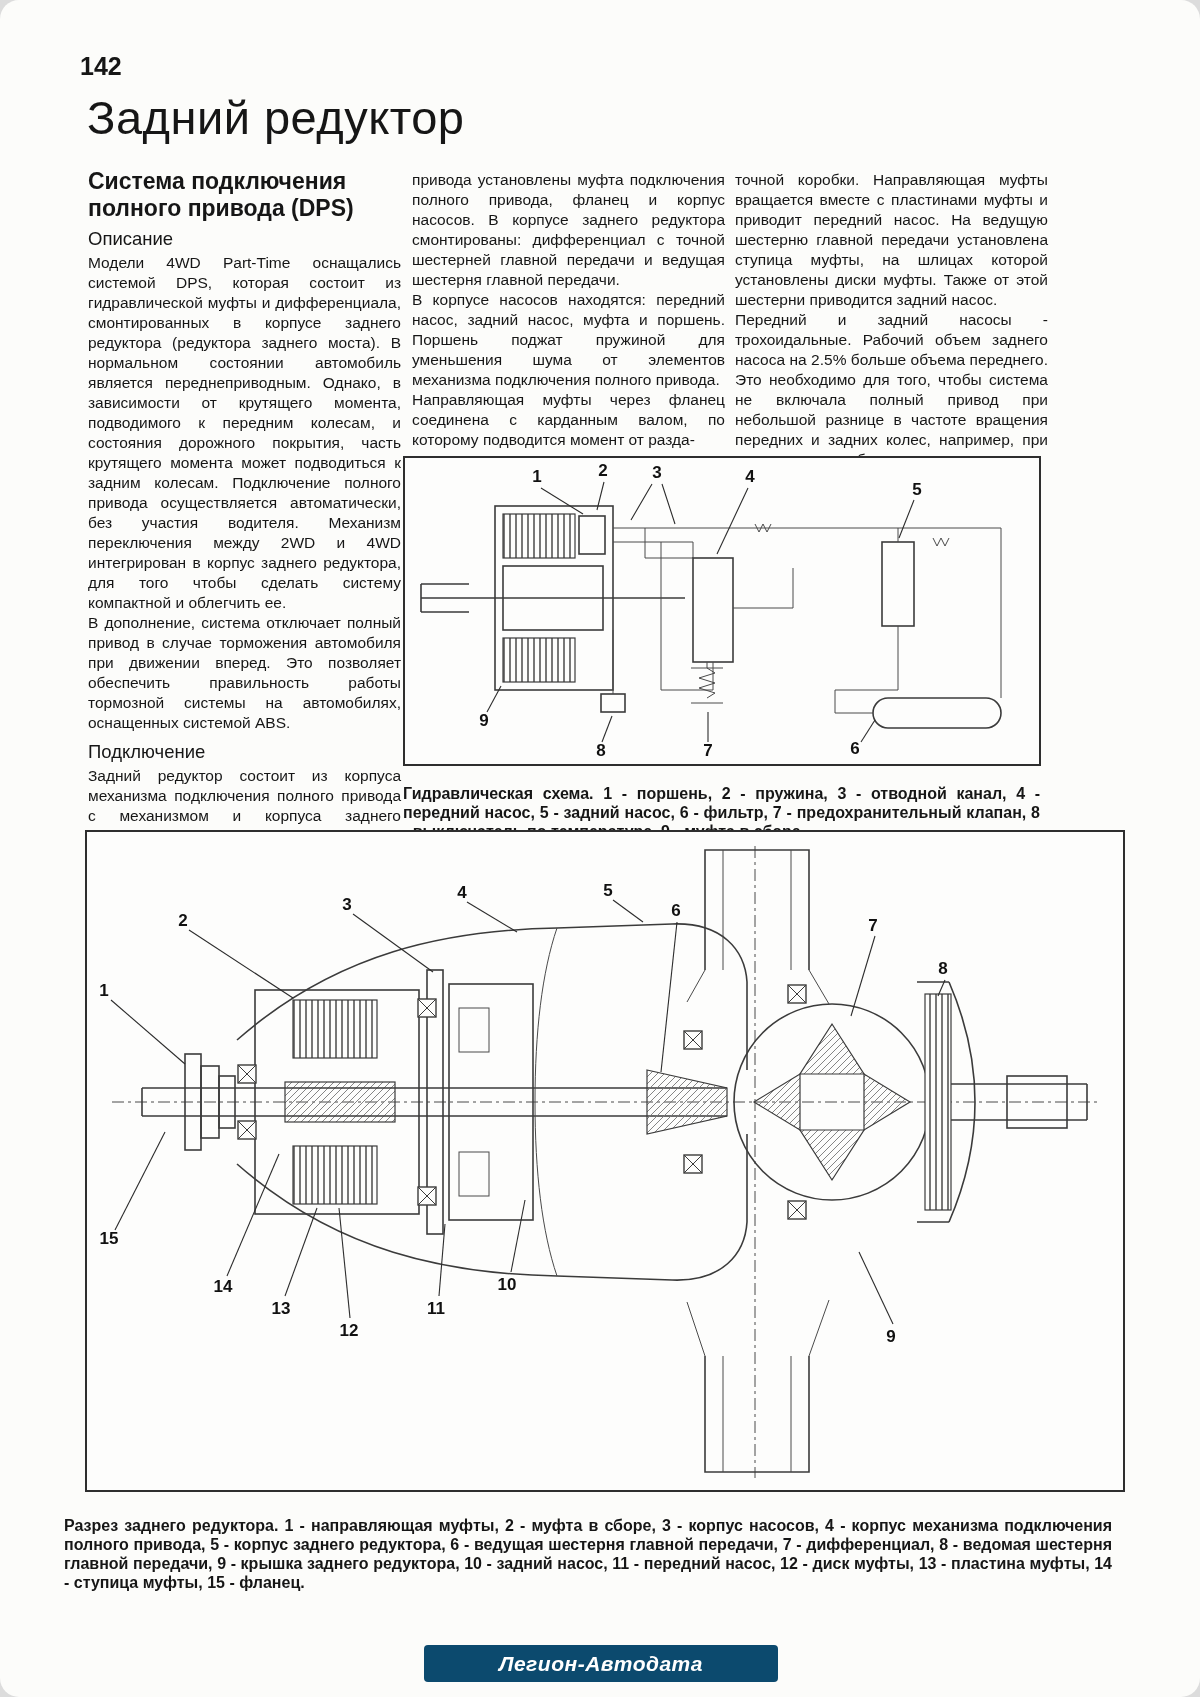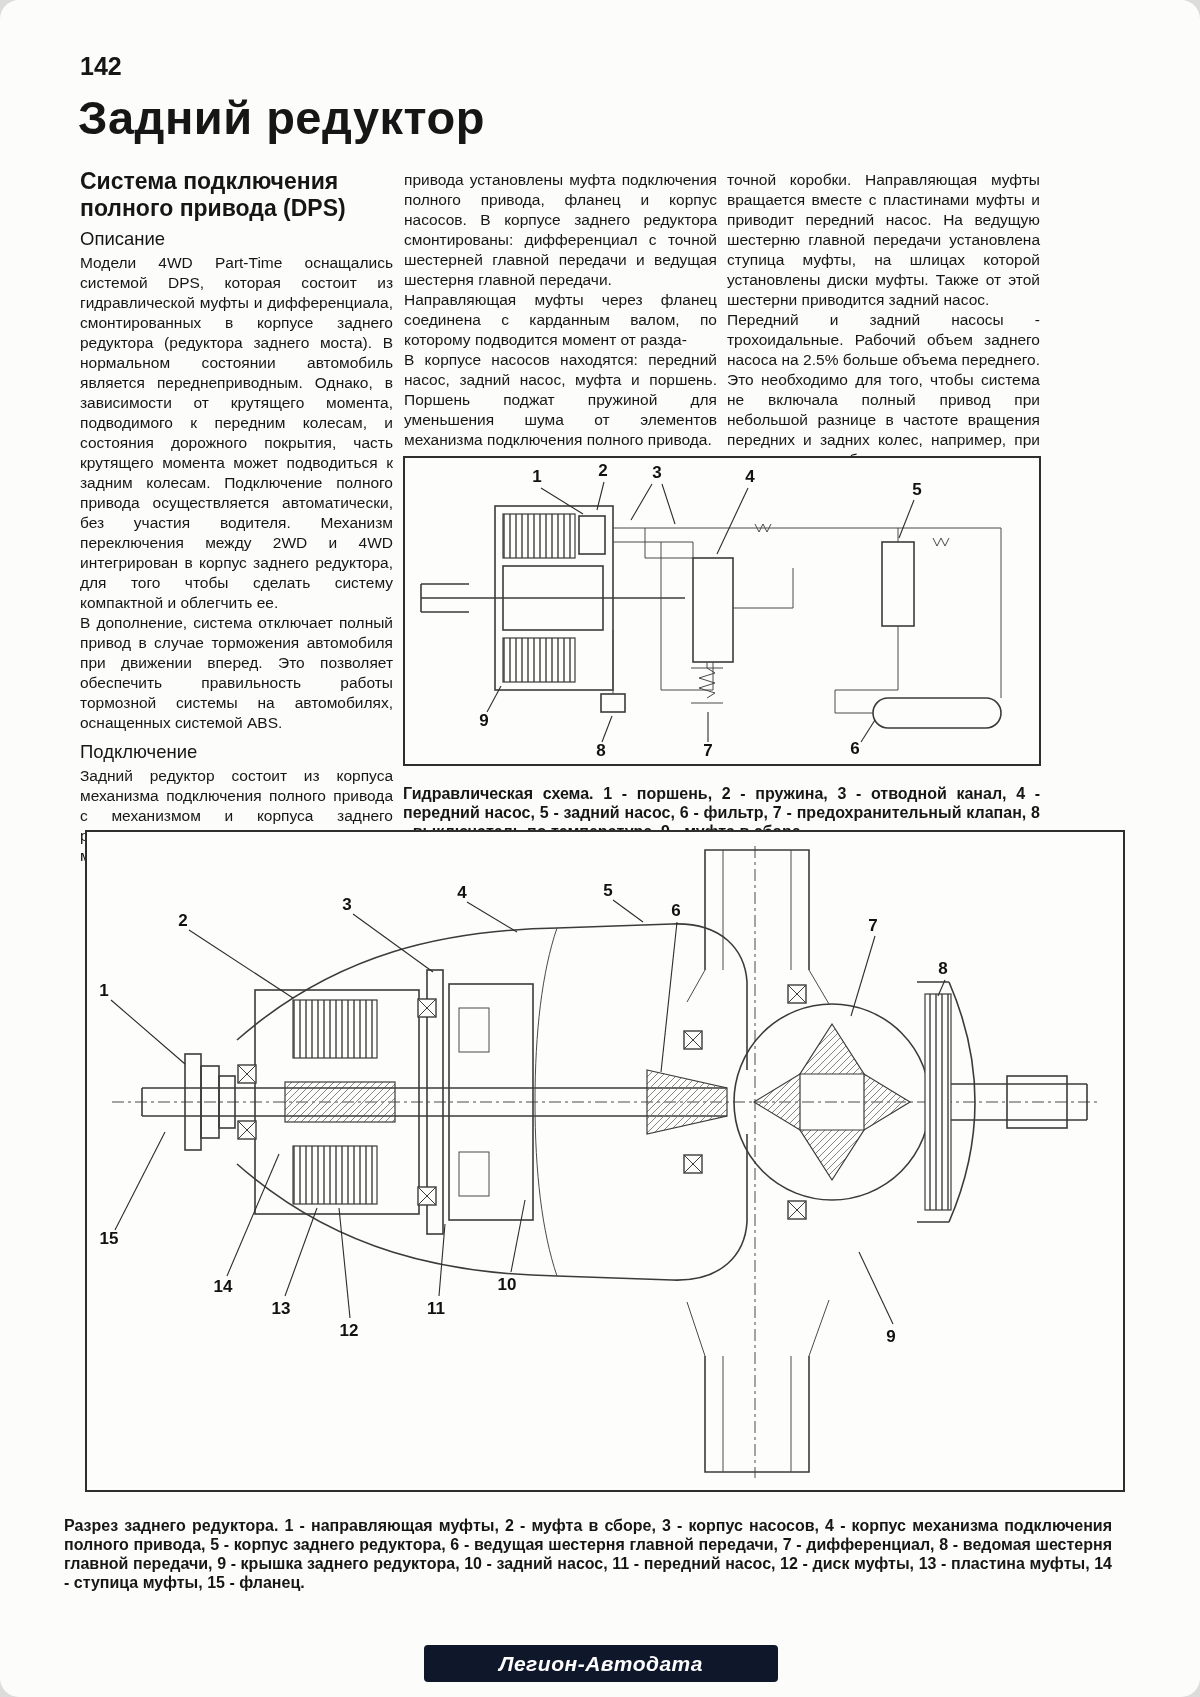--- a/index.html
+++ b/index.html
@@ -3,23 +3,23 @@
 <meta charset="utf-8">
 <style>
   html,body { margin:0; padding:0; background:#dcdcdc; }
   .page {
     position:relative; width:1200px; height:1697px; margin:0 auto;
     background:#fcfcfa; color:#161616; overflow:hidden;
     font-family:"Liberation Sans", sans-serif;
     border-radius:19px;
   }
   .pagenum { position:absolute; left:80px; top:52px; font-size:25px; font-weight:bold; }
-  .title   { position:absolute; left:78px; top:90px; font-size:47px; font-weight:bold; letter-spacing:.5px; }
-
-  .col { position:absolute; width:313px; font-size:15.5px; line-height:20px; text-align:justify; }
+  .title   { position:absolute; left:87px; top:90px; font-size:47px; font-weight:normal; letter-spacing:.5px; }
+
+  .col { position:absolute; width:313px; font-size:15.5px; line-height:20px; text-align:justify;margin-left:8px; }
   #col1 { left:80px;  top:168px; }
   #col2 { left:404px; top:170px; }
   #col3 { left:727px; top:170px; }
   .col p { margin:0; }
   .section-h { font-size:23px; line-height:27px; font-weight:bold; text-align:left; margin:0 0 7px 0; }
   .sub-h     { font-size:18.5px; font-weight:normal; text-align:left; margin:9px 0 4px 0; }
   .sub-h.first { margin-top:2px; }
 
   .diagram-box {
     position:absolute; background:#fdfdfc; border:2px solid #2e2e2e;
@@ -29,21 +29,21 @@
 
   .caption {
     position:absolute; font-weight:bold; font-size:16px; line-height:19px;
     text-align:justify;
   }
   #hydro-caption { left:403px; top:768px; width:637px; }
   #cross-caption { left:64px;  top:1500px; width:1048px; }
 
   .footer-bar {
     position:absolute; left:424px; top:1645px; width:354px; height:37px;
-    background:#0f172a; color:#ffffff; border-radius:4px;
+    background:#0c4a6e; color:#ffffff; border-radius:4px;
     display:flex; align-items:center; justify-content:center;
     font-weight:bold; font-style:italic; font-size:21px; letter-spacing:.5px;
   }
 
   svg .ln   { stroke:#3b3b3b; stroke-width:1.6; fill:none; }
   svg .thin { stroke:#4a4a4a; stroke-width:1;   fill:none; }
   svg .ldr  { stroke:#2c2c2c; stroke-width:1.1; fill:none; }
   svg .num  { font-family:"Liberation Sans", sans-serif; font-weight:bold; font-size:17px; fill:#111; }
   svg .hpart { stroke:#3b3b3b; stroke-width:1.2; }
 </style>
@@ -59,22 +59,22 @@
     <h2 class="section-h">Система подключения полного привода (DPS)</h2>
     <h3 class="sub-h first">Описание</h3>
     <p>Модели 4WD Part-Time оснащались системой DPS, которая состоит из гидравлической муфты и дифференциала, смонтированных в корпусе заднего редуктора (редуктора заднего моста). В нормальном состоянии автомобиль является переднеприводным. Однако, в зависимости от крутящего момента, подводимого к передним колесам, и состояния дорожного покрытия, часть крутящего момента может подводиться к задним колесам. Подключение полного привода осуществляется автоматически, без участия водителя. Механизм переключения между 2WD и 4WD интегрирован в корпус заднего редуктора, для того чтобы сделать систему компактной и облегчить ее.</p>
     <p>В дополнение, система отключает полный привод в случае торможения автомобиля при движении вперед. Это позволяет обеспечить правильность работы тормозной системы на автомобилях, оснащенных системой ABS.</p>
     <h3 class="sub-h">Подключение</h3>
     <p>Задний редуктор состоит из корпуса механизма подключения полного привода с механизмом и корпуса заднего редуктора с дифференциалом. В корпусе механизма подключения полного</p>
   </div>
 
   <div class="col" id="col2">
     <p>привода установлены муфта подключения полного привода, фланец и корпус насосов. В корпусе заднего редуктора смонтированы: дифференциал с точной шестерней главной передачи и ведущая шестерня главной передачи.</p>
+    <p>В корпусе насосов находятся: передний насос, задний насос, муфта и поршень. Поршень поджат пружиной для уменьшения шума от элементов механизма подключения полного привода.</p>
     <p>Направляющая муфты через фланец соединена с карданным валом, по которому подводится момент от разда-</p>
-    <p>В корпусе насосов находятся: передний насос, задний насос, муфта и поршень. Поршень поджат пружиной для уменьшения шума от элементов механизма подключения полного привода.</p>
   </div>
 
   <div class="col" id="col3">
     <p>точной коробки. Направляющая муфты вращается вместе с пластинами муфты и приводит передний насос. На ведущую шестерню главной передачи установлена ступица муфты, на шлицах которой установлены диски муфты. Также от этой шестерни приводится задний насос.</p>
     <p>Передний и задний насосы - трохоидальные. Рабочий объем заднего насоса на 2.5% больше объема переднего. Это необходимо для того, чтобы система не включала полный привод при небольшой разнице в частоте вращения передних и задних колес, например, при повороте автомобиля.</p>
   </div>
 
   <div class="diagram-box" id="hydro-box">
     <svg width="634" height="306" viewBox="0 0 634 306">
       <defs>

